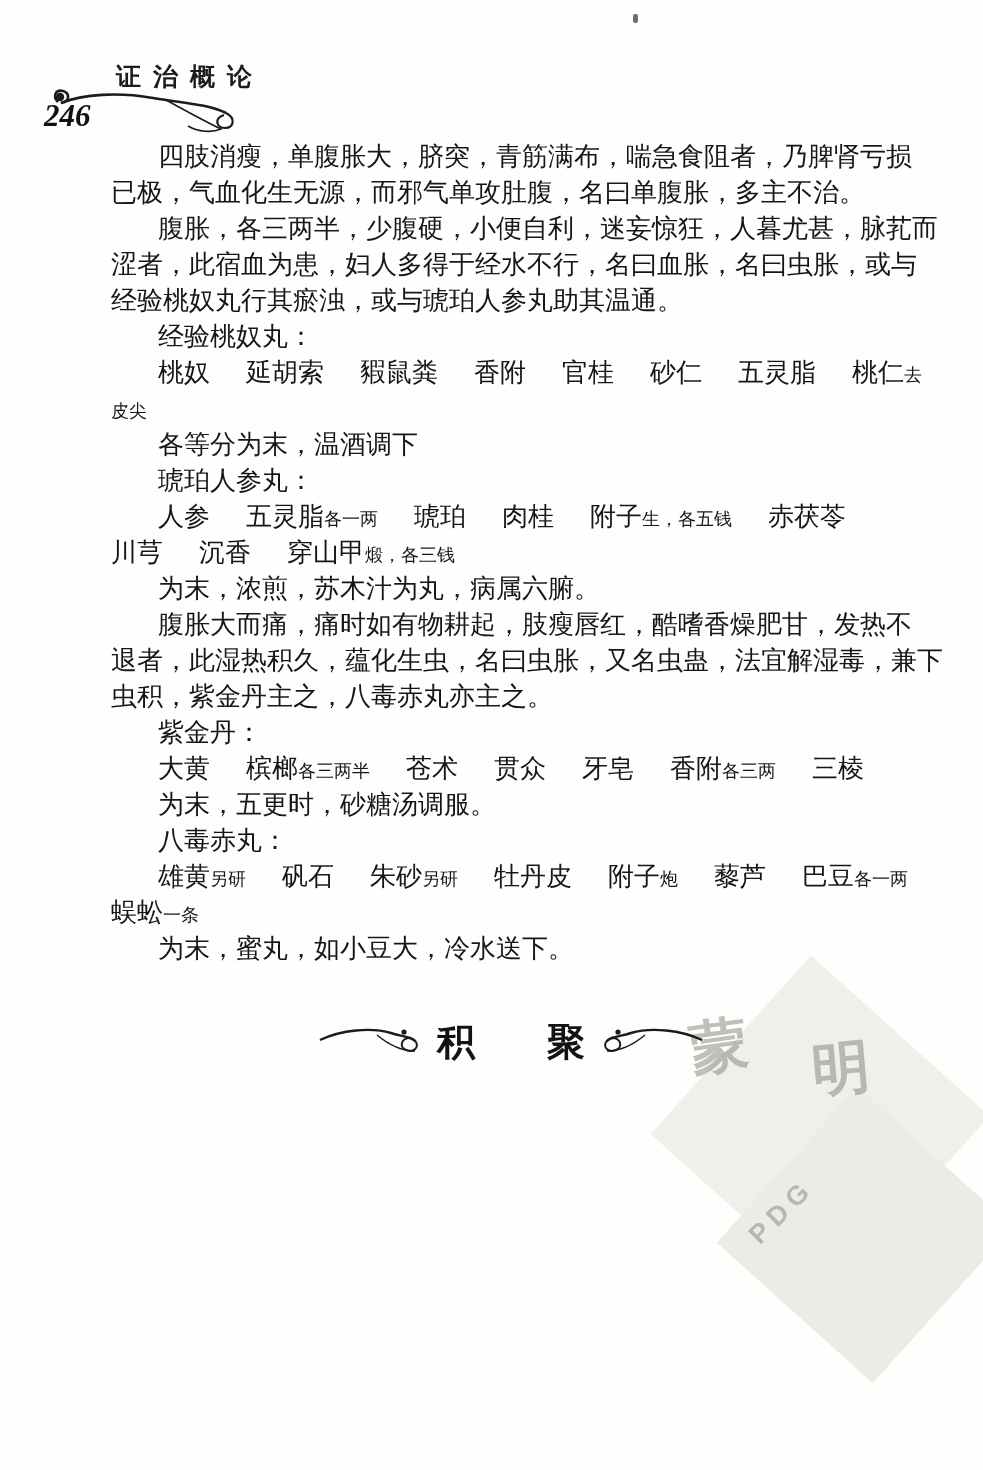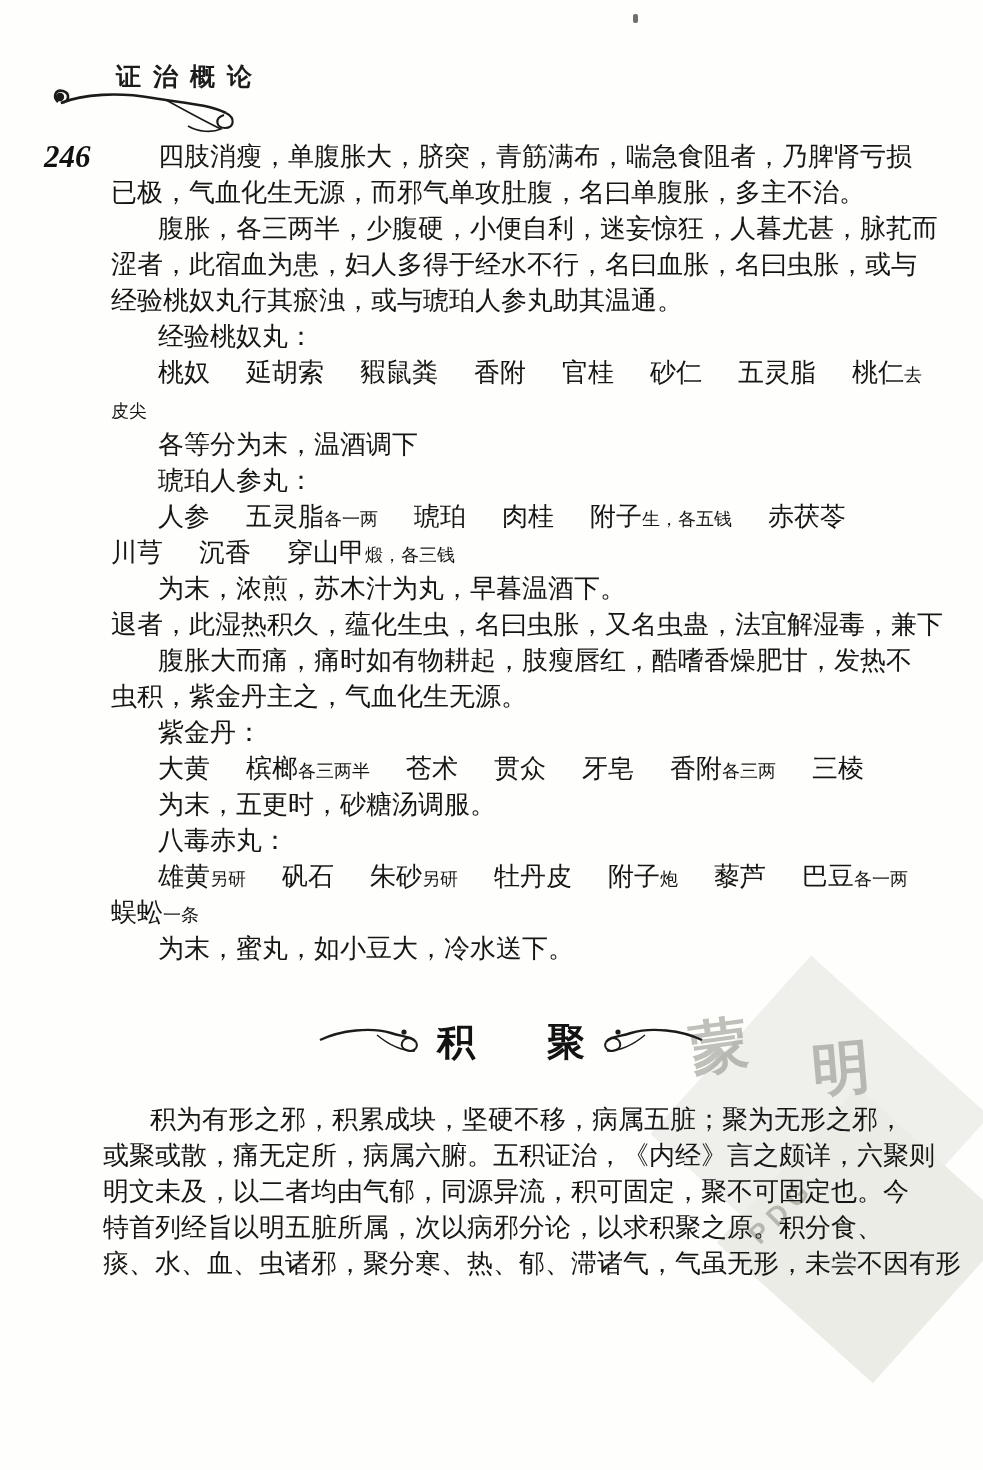--- a/index.html
+++ b/index.html
@@ -4,21 +4,21 @@
 <style>
   html,body{margin:0;padding:0;background:#ffffff;}
   .page{position:relative;width:983px;height:1470px;background:#fefefc;overflow:hidden;
         font-family:"Liberation Serif","DejaVu Serif",serif;color:#161616;}
 
   
   .header{position:absolute;left:0;top:0;width:879px;height:150px;z-index:2;}
   .run-title{position:absolute;left:116px;top:60px;font-size:25px;letter-spacing:12px;
              font-weight:600;color:#1c1c1c;}
   .page-num{position:absolute;left:44px;top:98px;font-size:31px;font-weight:bold;
-            font-style:italic;color:#111;margin-top:41px;}
+            font-style:italic;color:#111;}
   .header-flourish{position:absolute;left:48px;top:86px;}
   .artifact{position:absolute;left:633px;top:14px;width:5px;height:9px;background:#4a4a4a;
             border-radius:2px;opacity:.8;}
 
   
   .wm{position:absolute;z-index:0;pointer-events:none;}
   .wm-sq1{left:700px;top:1005px;width:240px;height:240px;background:#efefeb;transform:rotate(42deg);}
   .wm-sq2{left:760px;top:1130px;width:210px;height:210px;background:#ecece7;transform:rotate(42deg);}
   .wm-glyph{font-size:58px;color:rgba(118,118,108,.45);font-weight:bold;}
   .wm-g1{left:690px;top:1008px;transform:rotate(-8deg);}
@@ -81,26 +81,26 @@
       </div>
 
     <div class="line-indent">经验桃奴丸：</div>
     <div class="line-indent"><span class="nr">桃奴</span><span class="gap"></span><span class="nr">延胡索</span><span class="gap"></span><span class="nr">豭鼠粪</span><span class="gap"></span><span class="nr">香附</span><span class="gap"></span><span class="nr">官桂</span><span class="gap"></span><span class="nr">砂仁</span><span class="gap"></span><span class="nr">五灵脂</span><span class="gap"></span><span class="nr">桃仁</span><span class="sm">去</span></div>
     <div class="tline"><span class="sm">皮尖</span></div>
     <div class="line-indent">各等分为末，温酒调下</div>
 
     <div class="line-indent">琥珀人参丸：</div>
     <div class="line-indent"><span class="nr">人参</span><span class="gap"></span><span class="nr">五灵脂</span><span class="sm">各一两</span><span class="gap"></span><span class="nr">琥珀</span><span class="gap"></span><span class="nr">肉桂</span><span class="gap"></span><span class="nr">附子</span><span class="sm">生，各五钱</span><span class="gap"></span><span class="nr">赤茯苓</span></div>
     <div class="tline"><span class="nr">川芎</span><span class="gap"></span><span class="nr">沉香</span><span class="gap"></span><span class="nr">穿山甲</span><span class="sm">煅，各三钱</span></div>
-    <div class="line-indent">为末，浓煎，苏木汁为丸，早暮温酒下。</div>
+    <div class="line-indent">为末，浓煎，苏木汁为丸，病属六腑。</div>
 
     <div class="para">
+        <div class="tline fi">腹胀大而痛，痛时如有物耕起，肢瘦唇红，酷嗜香燥肥甘，发热不</div>
         <div class="tline">退者，此湿热积久，蕴化生虫，名曰虫胀，又名虫蛊，法宜解湿毒，兼下</div>
-        <div class="tline fi">腹胀大而痛，痛时如有物耕起，肢瘦唇红，酷嗜香燥肥甘，发热不</div>
-        <div class="tline">虫积，紫金丹主之，气血化生无源。</div>
+        <div class="tline">虫积，紫金丹主之，八毒赤丸亦主之。</div>
       </div>
 
     <div class="line-indent">紫金丹：</div>
     <div class="line-indent"><span class="nr">大黄</span><span class="gap"></span><span class="nr">槟榔</span><span class="sm">各三两半</span><span class="gap"></span><span class="nr">苍术</span><span class="gap"></span><span class="nr">贯众</span><span class="gap"></span><span class="nr">牙皂</span><span class="gap"></span><span class="nr">香附</span><span class="sm">各三两</span><span class="gap"></span><span class="nr">三棱</span></div>
     <div class="line-indent">为末，五更时，砂糖汤调服。</div>
 
     <div class="line-indent">八毒赤丸：</div>
     <div class="line-indent"><span class="nr">雄黄</span><span class="sm">另研</span><span class="gap"></span><span class="nr">矾石</span><span class="gap"></span><span class="nr">朱砂</span><span class="sm">另研</span><span class="gap"></span><span class="nr">牡丹皮</span><span class="gap"></span><span class="nr">附子</span><span class="sm">炮</span><span class="gap"></span><span class="nr">藜芦</span><span class="gap"></span><span class="nr">巴豆</span><span class="sm">各一两</span></div>
     <div class="tline"><span class="nr">蜈蚣</span><span class="sm">一条</span></div>
     <div class="line-indent">为末，蜜丸，如小豆大，冷水送下。</div>
@@ -120,21 +120,14 @@
     <svg width="104" height="36" viewBox="0 0 104 36" style="transform:scale(-1,1);">
       <g fill="none" stroke="#1b1b1b">
         <path d="M1 16 C22 6 52 3 72 9 C84 13 92 12 97 18" stroke-width="2.4"></path>
         <path d="M97 18 C100 24 94 29 87 26 C80 23 82 14 91 14" stroke-width="2"></path>
         <path d="M58 11 C70 21 82 27 96 27" stroke-width="1.5"></path>
         <circle cx="85" cy="8" r="2.6" fill="#1b1b1b" stroke="none"></circle>
       </g>
     </svg>
   </div>
 
-  <div class="jiju">
-      <div class="tline fi">积为有形之邪，积累成块，坚硬不移，病属五脏；聚为无形之邪，</div>
-      <div class="tline">或聚或散，痛无定所，病属六腑。五积证治，《内经》言之颇详，六聚则</div>
-      <div class="tline">明文未及，以二者均由气郁，同源异流，积可固定，聚不可固定也。今</div>
-      <div class="tline">特首列经旨以明五脏所属，次以病邪分论，以求积聚之原。积分食、</div>
-      <div class="tline">痰、水、血、虫诸邪，聚分寒、热、郁、滞诸气，气虽无形，未尝不因有形</div>
-    </div>
 
 </div>
 
 </body></html>

